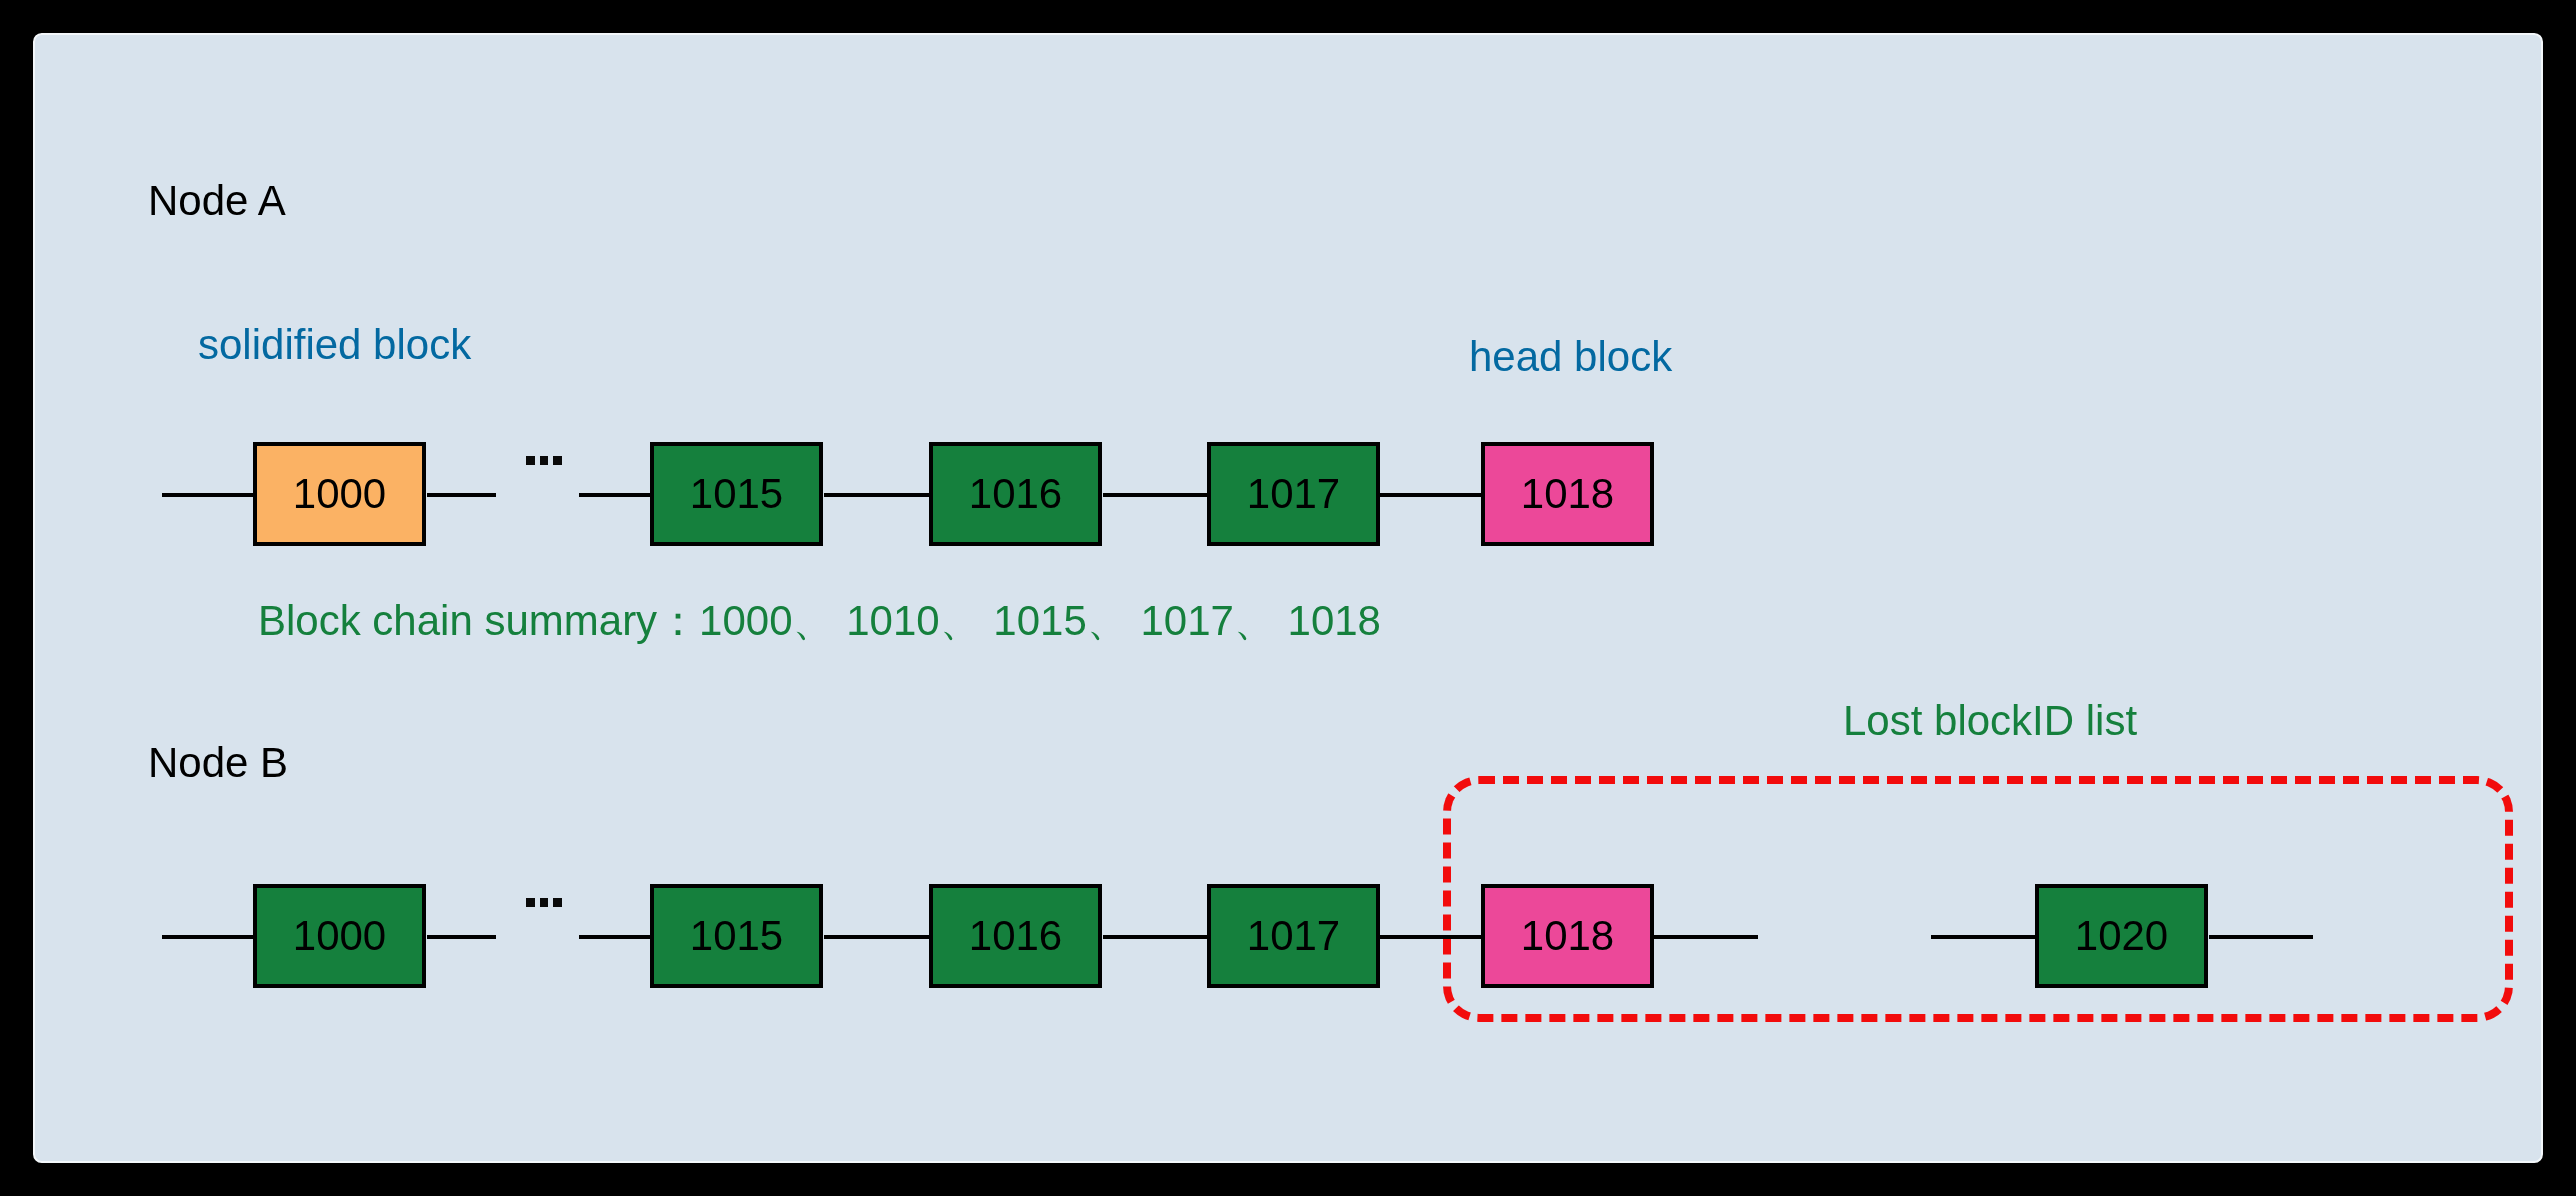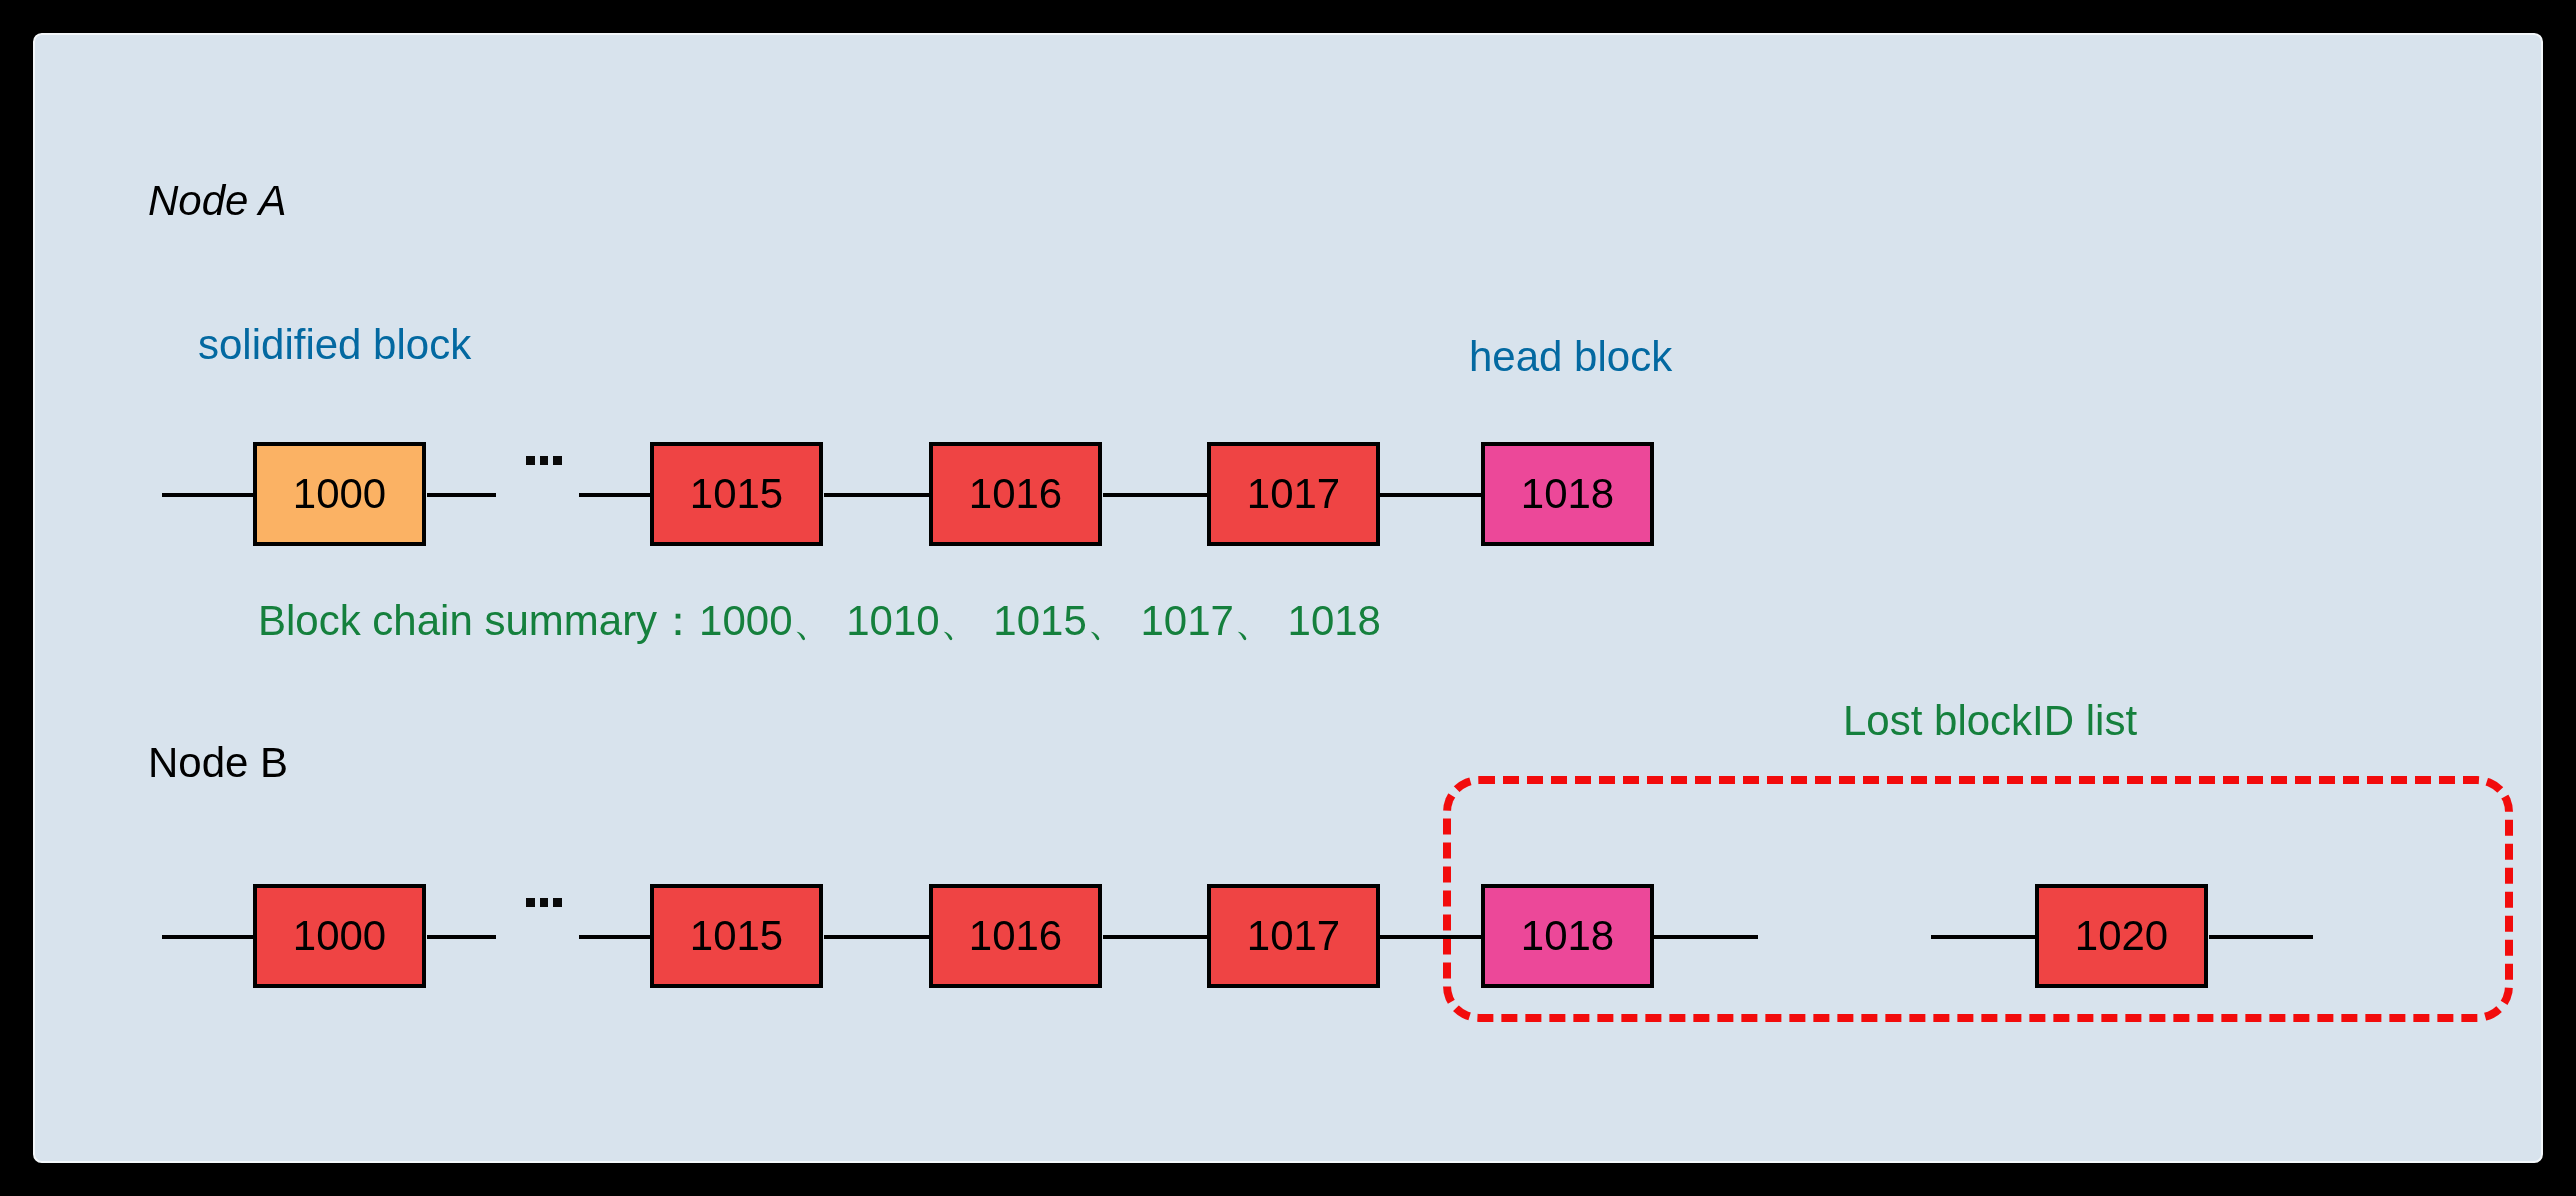--- a/index.html
+++ b/index.html
@@ -4,42 +4,42 @@
 <style>
   html,body{margin:0;padding:0;background:#000;}
   .stage{position:relative;width:2576px;height:1196px;background:#000;overflow:hidden;
          font-family:"Liberation Sans","DejaVu Sans",sans-serif;}
   .panel{position:absolute;left:33px;top:33px;width:2510px;height:1130px;
          background:#D8E3ED;border:2.6px solid #F3F7FA;border-radius:8.7px;box-sizing:border-box;}
   .lbl{position:absolute;font-size:42px;line-height:1.15;white-space:nowrap;color:#000;}
   .lbl.green{color:#0369a1;}
   .lbl.purple{color:#15803d;}
   .block{position:absolute;width:173px;height:104px;box-sizing:border-box;
-         border:4.3px solid #000;background:#ef4444;display:flex;align-items:center;justify-content:center;
+         border:4.3px solid #000;background:#15803d;display:flex;align-items:center;justify-content:center;
          font-size:42px;color:#000;}
   .block.orange{background:#FBB264;}
   .block.blue{background:#ec4899;}
   .wire{position:absolute;height:4.3px;background:#000;}
   .dots{position:absolute;width:36px;height:8.7px;display:flex;justify-content:space-between;}
   .dots span{display:block;width:8.7px;height:8.7px;background:#0a0a0a;}
   .lostbox{position:absolute;left:1441px;top:774px;width:1070px;height:246px;box-sizing:border-box;
            border:8.7px dashed #F20C0C;border-radius:36px;}
 
   
   .ra{top:407px;}  .ra-wire{top:458px;}
   
   .rb{top:849px;}  .rb-wire{top:900px;}
 </style>
 </head>
 <body>
 
 <div class="stage">
   <div class="panel">
 
-    <div class="lbl" style="left:113px;top:142px;font-style:italic;">Node A</div>
+    <div class="lbl" style="left:113px;top:142px;">Node A</div>
 
     <div class="lbl green" style="left:163px;top:286px;">solidified block</div>
     <div class="lbl green" style="left:1434px;top:298px;">head block</div>
 
     <div class="wire ra-wire" style="left:127px;width:91px;"></div>
     <div class="wire ra-wire" style="left:392px;width:69px;"></div>
     <div class="dots" style="left:491px;top:421px;">
       <span></span>
         <span></span>
         <span></span>

